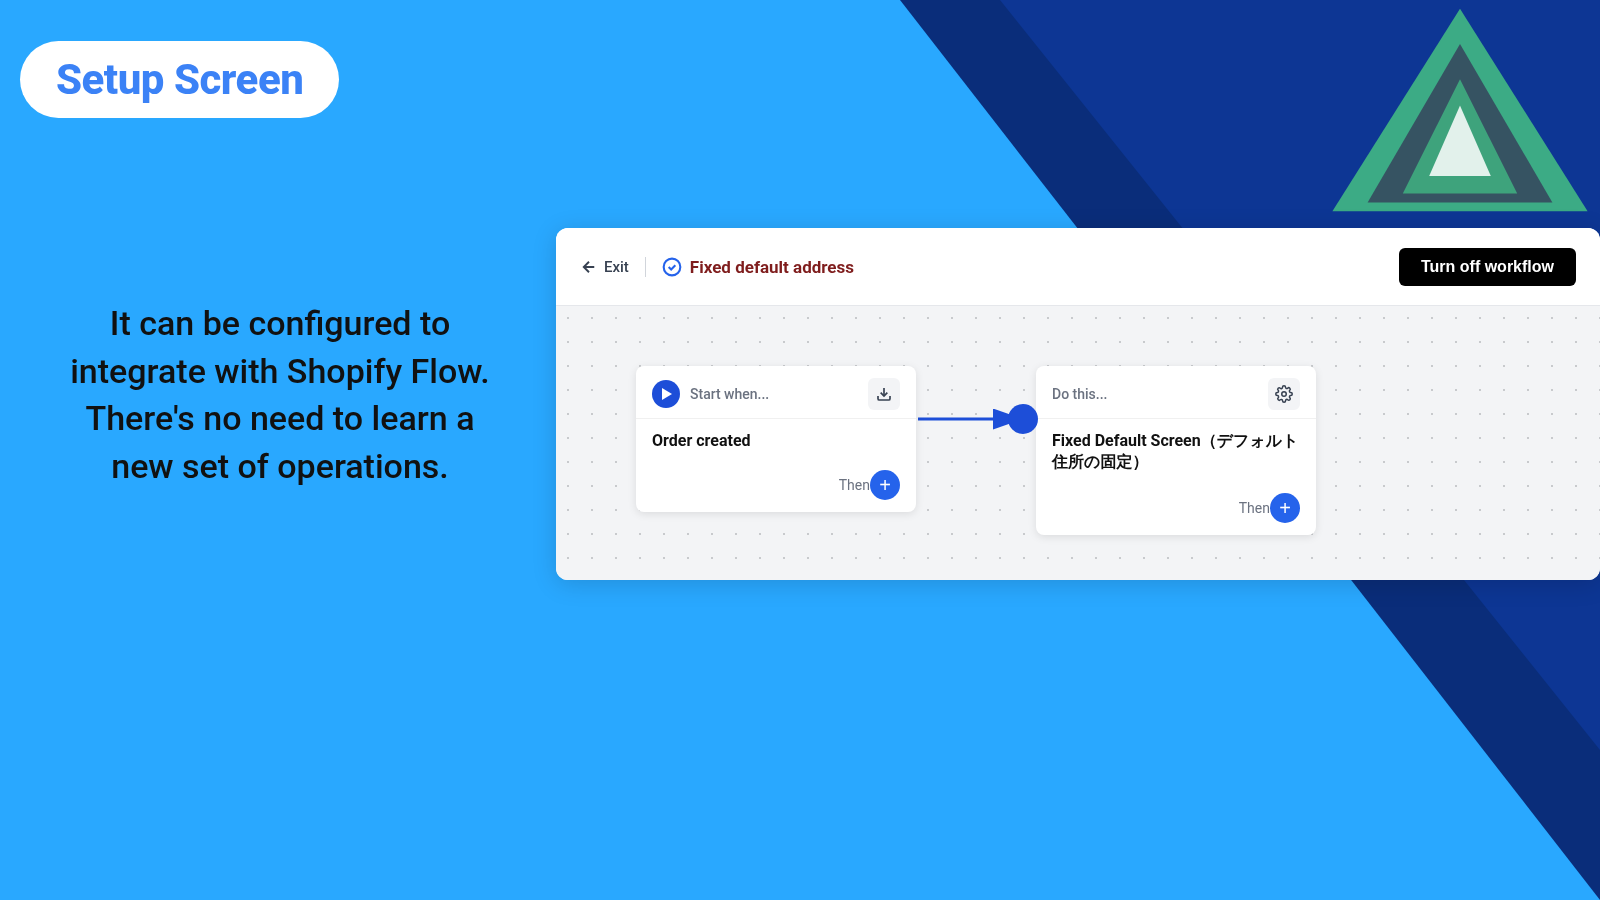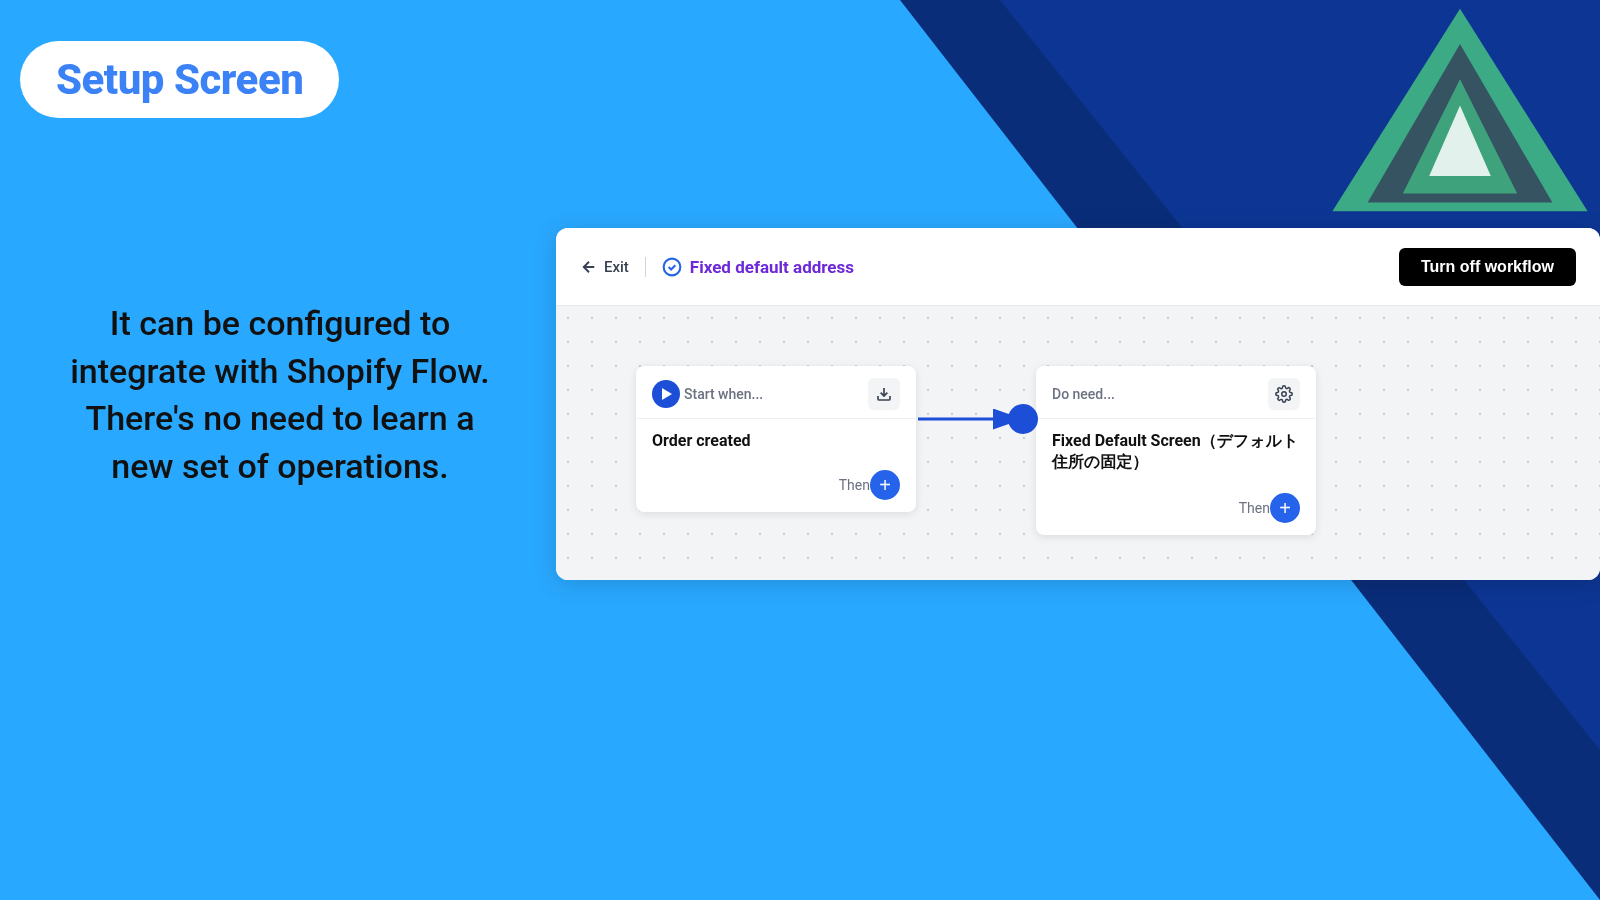--- a/index.html
+++ b/index.html
@@ -138,21 +138,21 @@
       height: 20px;
       background: #d1d5db;
       margin: 0 16px;
     }
 
     .flow-toolbar .workflow-name {
       display: flex;
       gap: 8px;
       font-size: 17px;
       font-weight: 700;
-      color: #6d28d9;
+      color: #7f1d1d;
     }
 
     .flow-toolbar .turn-off-btn {
       margin-left: auto;
       background: #000000;
       color: white;
       border: none;
       border-radius: 6px;
       padding: 10px 22px;
       font-size: 16px;
@@ -360,21 +360,21 @@
         <marker id="arrowhead" markerWidth="10" markerHeight="7" refX="10" refY="3.5" orient="auto">
           <polygon points="0 0, 10 3.5, 0 7" fill="#1d4ed8"></polygon>
         </marker>
       </defs>
 
       <path d="M 362 113 C 410 113, 430 113, 467 113" stroke="#1d4ed8" stroke-width="3" fill="none" marker-end="url(#arrowhead)"></path>
     </svg>
 
     <div class="flow-card card-start">
       <div class="flow-card-header">
-        <div style="display:flex; align-items:center; gap:4px;">
+        <div style="display:flex; align-items:center; gap:10px;">
           <div class="play-btn"></div>
           <span class="flow-card-title">Start when...</span>
         </div>
         <div class="card-icon-btn">
           <svg width="16" height="16" viewBox="0 0 24 24" fill="none" stroke="#374151" stroke-width="2.5">
             <path d="M21 15v4a2 2 0 01-2 2H5a2 2 0 01-2-2v-4"></path>
             <polyline points="7 10 12 15 17 10"></polyline>
             <line x1="12" y1="15" x2="12" y2="3"></line>
           </svg>
         </div>
@@ -385,21 +385,21 @@
       <div class="flow-card-footer">
         <span>Then</span>
         <button class="flow-add-btn">+</button>
       </div>
     </div>
 
     <div class="action-circle"></div>
 
     <div class="flow-card card-action">
       <div class="flow-card-header">
-        <span class="flow-card-title">Do need...</span>
+        <span class="flow-card-title">Do this...</span>
         <div class="card-icon-btn">
           <svg width="18" height="18" viewBox="0 0 24 24" fill="none" stroke="#374151" stroke-width="2">
             <circle cx="12" cy="12" r="3"></circle>
             <path d="M19.4 15a1.65 1.65 0 00.33 1.82l.06.06a2 2 0 010 2.83 2 2 0 01-2.83 0l-.06-.06a1.65 1.65 0 00-1.82-.33 1.65 1.65 0 00-1 1.51V21a2 2 0 01-4 0v-.09A1.65 1.65 0 009 19.4a1.65 1.65 0 00-1.82.33l-.06.06a2 2 0 01-2.83-2.83l.06-.06A1.65 1.65 0 004.68 15a1.65 1.65 0 00-1.51-1H3a2 2 0 010-4h.09A1.65 1.65 0 004.6 9a1.65 1.65 0 00-.33-1.82l-.06-.06a2 2 0 012.83-2.83l.06.06A1.65 1.65 0 009 4.68a1.65 1.65 0 001-1.51V3a2 2 0 014 0v.09a1.65 1.65 0 001 1.51 1.65 1.65 0 001.82-.33l.06-.06a2 2 0 012.83 2.83l-.06.06A1.65 1.65 0 0019.4 9a1.65 1.65 0 001.51 1H21a2 2 0 010 4h-.09a1.65 1.65 0 00-1.51 1z"></path>
           </svg>
         </div>
       </div>
       <div class="flow-card-body">
         <span class="flow-card-value">Fixed Default Screen（デフォルト住所の固定）</span>
       </div>

